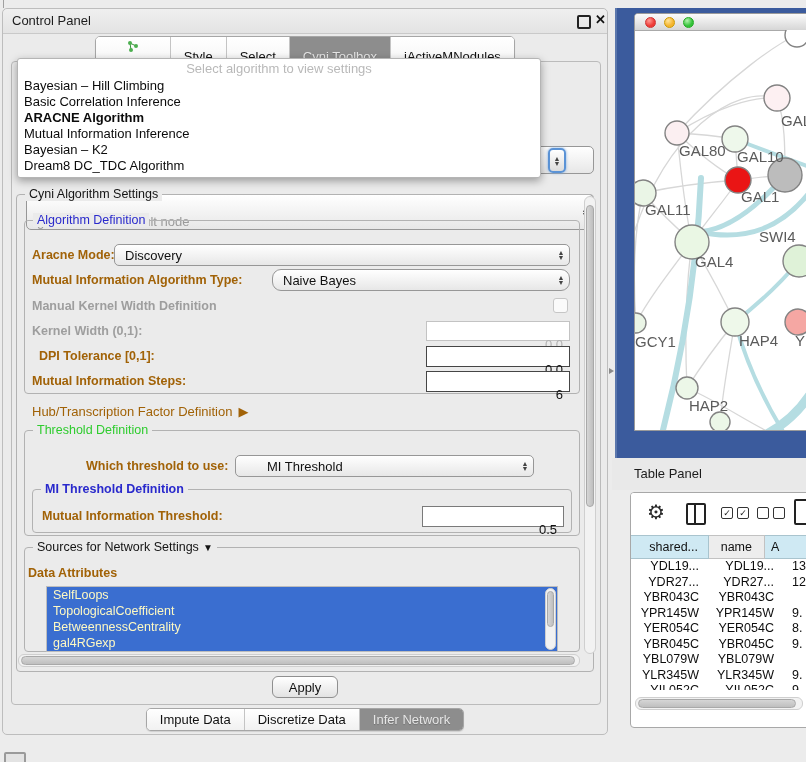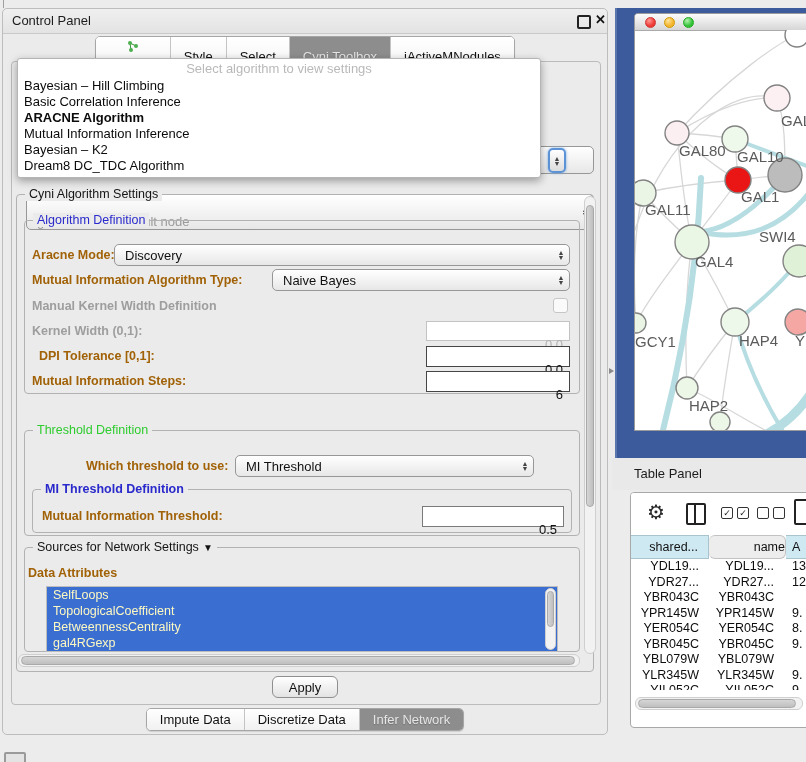--- a/index.html
+++ b/index.html
@@ -185,42 +185,45 @@
       </div>
       <span class="lab" style="left:20px;top:186px;">Aracne Mode:</span>
       <div class="combo" style="left:102px;top:182px;width:456px;height:22px;">
         <span class="cval">Discovery</span>
         <span class="stepper">
             <span>▲</span>
             <span>▼</span>
           </span>
       </div>
       <span class="lab" style="left:20px;top:211px;">Mutual Information Algorithm Type:</span>
-      <div class="combo" style="left:260px;top:207px;width:298px;height:22px;">
+      <div class="combo" style="left:260px;top:207px;width:298px;height:22px;border-radius:9px;">
         <span class="cval">Naive Bayes</span>
         <span class="stepper">
             <span>▲</span>
             <span>▼</span>
           </span>
       </div>
       <span class="lab dis" style="left:20px;top:237px;">Manual Kernel Width Definition</span>
       <span class="checkbox" style="left:541px;top:236px;"></span>
       <span class="lab dis" style="left:20px;top:262px;">Kernel Width (0,1):</span>
       <div class="tfield dis" style="left:414px;top:259px;width:144px;height:20px;">0.0</div>
       <span class="lab" style="left:20px;top:287px;margin-left:7px;">DPI Tolerance [0,1]:</span>
       <div class="tfield" style="left:414px;top:284px;width:144px;height:21px;">0.0</div>
       <span class="lab" style="left:20px;top:312px;">Mutual Information Steps:</span>
       <div class="tfield" style="left:414px;top:309px;width:144px;height:21px;">6</div>
 
+      <span class="lab" style="left:20px;top:342px;font-weight:normal;font-size:13px;">
+        <span>Hub/Transcription Factor Definition</span><span class="hub-arrow">▶</span>
+      </span>
 
       <div class="grp" style="left:12px;top:368px;width:556px;height:106px;">
         <span class="gtitle green">Threshold Definition</span>
       </div>
       <span class="lab" style="left:74px;top:397px;">Which threshold to use:</span>
-      <div class="combo" style="left:223px;top:393px;width:299px;height:22px;">
+      <div class="combo" style="left:223px;top:393px;width:299px;height:22px;padding-left:21px;">
         <span class="cval">MI Threshold</span>
         <span class="stepper">
             <span>▲</span>
             <span>▼</span>
           </span>
       </div>
       <div class="grp" style="left:20px;top:427px;width:540px;height:44px;font-weight:bold;">
         <span class="gtitle blue">MI Threshold Definition</span>
       </div>
       <span class="lab" style="left:30px;top:447px;">Mutual Information Threshold:</span>
@@ -349,21 +352,21 @@
           <span class="cb">✓</span>
       </span>
       <span class="cbpair" style="left:126px;">
         <span class="cb"></span>
           <span class="cb"></span>
       </span>
       <span class="icon-partial"></span>
     </div>
     <div class="tp-header" id="tp-header">
         <div class="tp-hcell hl" style="width: 78px; justify-content: flex-end; padding-right: 10px;">shared...</div>
-        <div class="tp-hcell" style="width: 77px; justify-content: flex-end;  border-radius: 6px;">name</div>
+        <div class="tp-hcell" style="width: 56px; justify-content: flex-end; padding-right: 12px;">name</div>
         <div class="tp-hcell hl" style="flex: 1 1 0%; padding-left: 6px;">A</div>
       </div>
     <div class="tp-rows" id="tp-rows">
         <div class="tp-row">
           <span class="tp-cell c0">YDL19...</span>
           <span class="tp-cell c1">YDL19...</span>
           <span class="tp-cell c2">13</span>
         </div>
         <div class="tp-row">
           <span class="tp-cell c0">YDR27...</span>

